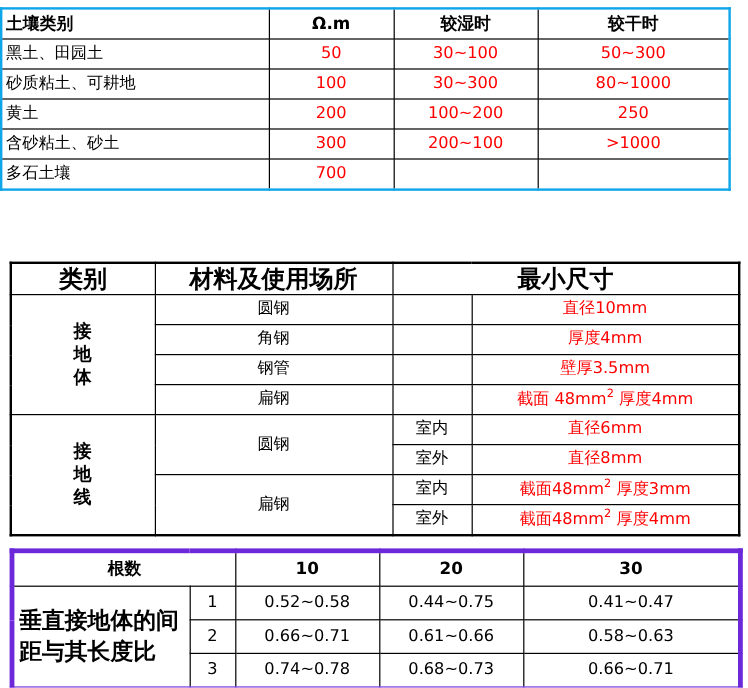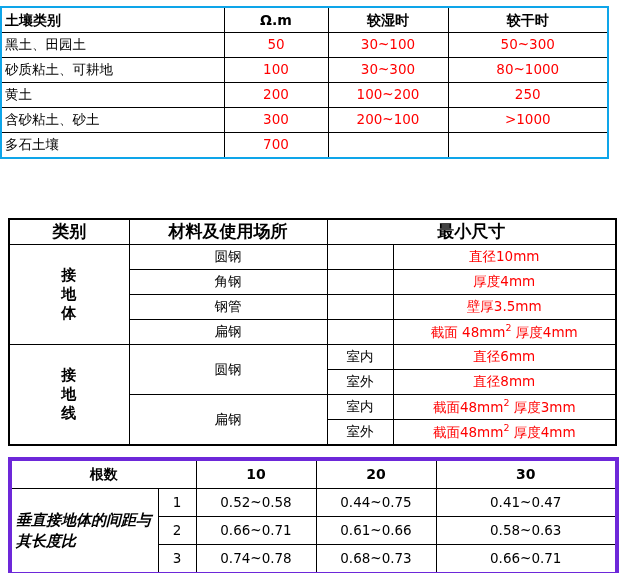--- a/index.html
+++ b/index.html
@@ -61,21 +61,21 @@
     top: 218px;
     width: 607px;
     border: 2px solid #000000;
   }
   #table-ground td {
     height: 22px;
     font-size: 13.5px;
   }
   #table-ground .hdr {
     font-weight: bold;
-    font-size: 17px;
+    font-size: 20px;
   }
   #table-ground .vlabel {
     font-weight: bold;
     font-size: 15px;
     letter-spacing: 1px;
   }
   .vstack span {
     display: block;
     line-height: 1.25;
   }
@@ -95,24 +95,23 @@
   #table-ratio td {
     height: 25px;
     font-size: 13.5px;
   }
   #table-ratio .hdr {
     font-weight: bold;
     font-size: 14px;
   }
   #table-ratio .rowlabel {
     font-weight: bold;
-    font-size: 15px;
+    font-size: 19px;
     line-height: 1.35;
     padding: 2px 4px;
-    font-style: italic;
   }
 </style>
 </head>
 <body>
 
 <div class="page">
 
   <table id="table-soil">
     <colgroup>
       <col style="width:223px">

